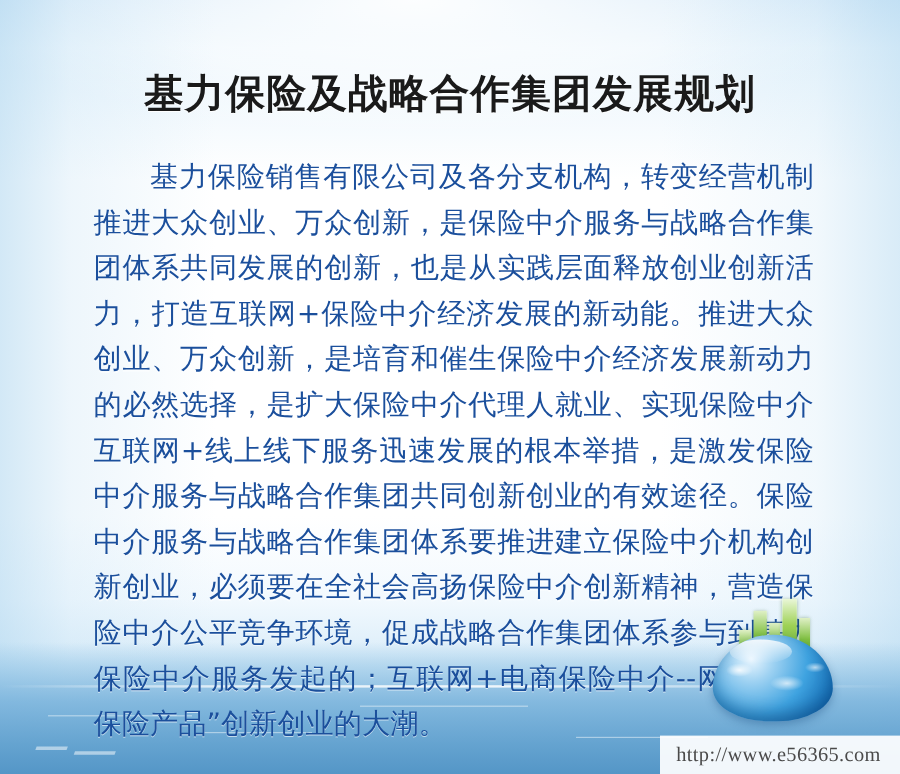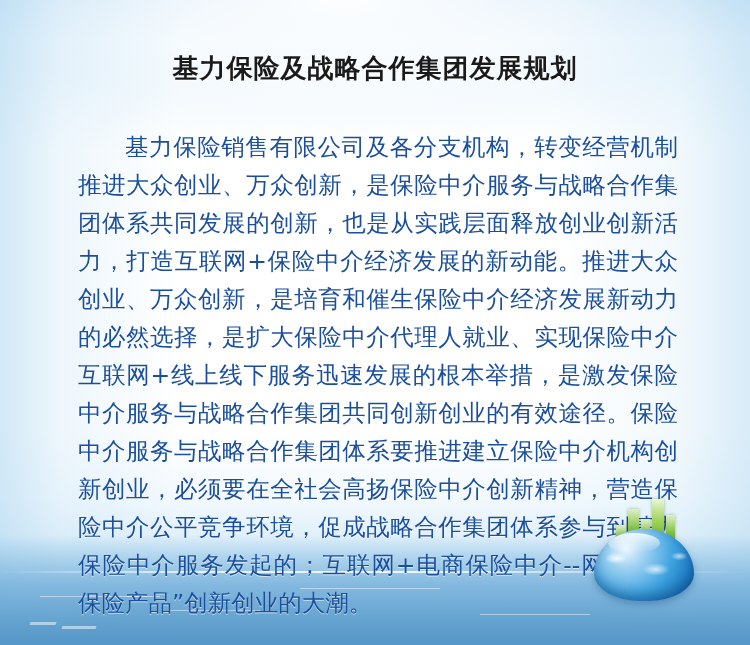--- a/index.html
+++ b/index.html
@@ -93,21 +93,21 @@
     pointer-events: none;
   }
 
   
   .title {
     position: absolute;
     left: 0; top: 34px;
     width: 750px;
     text-align: center;
     font-family: "DejaVu Sans", sans-serif;
-    font-size: 26px;
+    font-size: 33px;
     font-weight: bold;
     color: #1a1a1a;
     letter-spacing: 1px;
     text-shadow: 0 1px 0 rgba(255,255,255,0.9);
   }
 
   
   .body-text {
     position: absolute;
     left: 78px;
@@ -225,14 +225,15 @@
       <div class="bldg b2"></div>
       <div class="bldg b3"></div>
       <div class="bldg b4"></div>
       <div class="bldg b5"></div>
     </div>
     <div class="globe">
       <div class="globe-shine"></div>
     </div>
   </div>
 
+  <div class="watermark">http://www.e56365.com</div>
 
 </div>
 
 </body></html>

